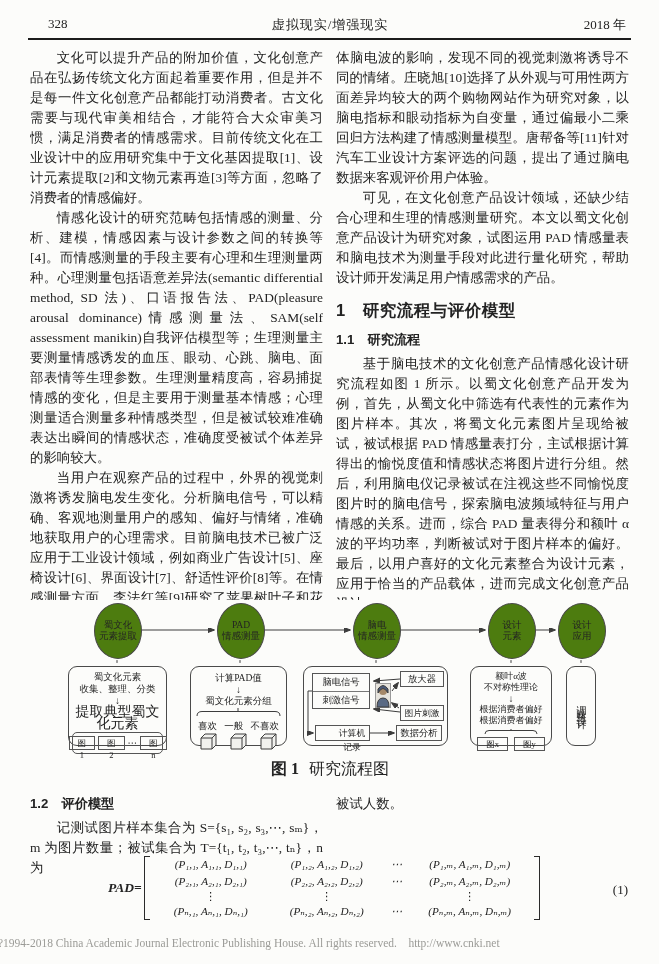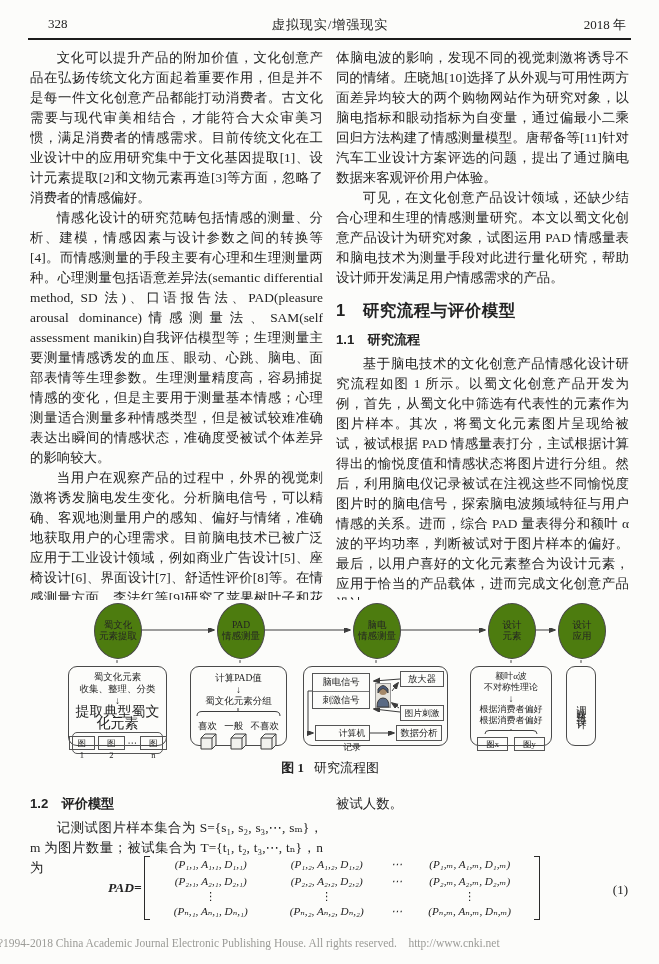--- a/index.html
+++ b/index.html
@@ -40,21 +40,21 @@
   .b3 .sig{left:8px;top:6px;width:58px;height:36px;}
   .b3 .sig div{height:17px;line-height:17px;}
   .b3 .sig div:first-child{border-bottom:1px solid #777;}
   .b3 .amp{left:96px;top:4px;width:44px;height:16px;line-height:14px;}
   .b3 .stim{left:96px;top:38px;width:44px;height:16px;line-height:14px;font-size:8.8px;}
   .b3 .rec{left:11px;top:58px;width:55px;height:16px;line-height:14px;font-size:8.8px;padding-left:19px;}
   .b3 .ana{left:92px;top:58px;width:46px;height:16px;line-height:14px;}
   .person{position:absolute;left:71px;top:16px;width:16px;height:25px;}
   .vertbox{writing-mode:vertical-rl;text-orientation:upright;letter-spacing:3.5px;
            display:flex;align-items:center;justify-content:center;font-size:10px;height:100%;width:100%;}
-  .fig-caption{position:absolute;top:161px;left:0;width:100%;text-align:center;font-size:13px;z-index:2;}
+  .fig-caption{position:absolute;top:161px;left:0;width:100%;text-align:center;font-size:16px;z-index:2;}
   .fig-caption .lbl{font-weight:bold;margin-right:10px;}
   
   .sec12{position:absolute;top:794px;left:30px;width:600px;display:flex;gap:13px;}
   
   .formula{position:absolute;top:854px;left:30px;width:600px;height:78px;}
   .fwrap{position:absolute;left:78px;top:2px;display:flex;align-items:center;}
   .flhs{font-weight:bold;font-style:italic;font-size:13.5px;margin-right:2px;}
   .brk{width:5px;align-self:stretch;border:1.6px solid #2a2a2a;}
   .brk.l{border-right:none;margin-right:3px;}
   .brk.r{border-left:none;margin-left:3px;}

